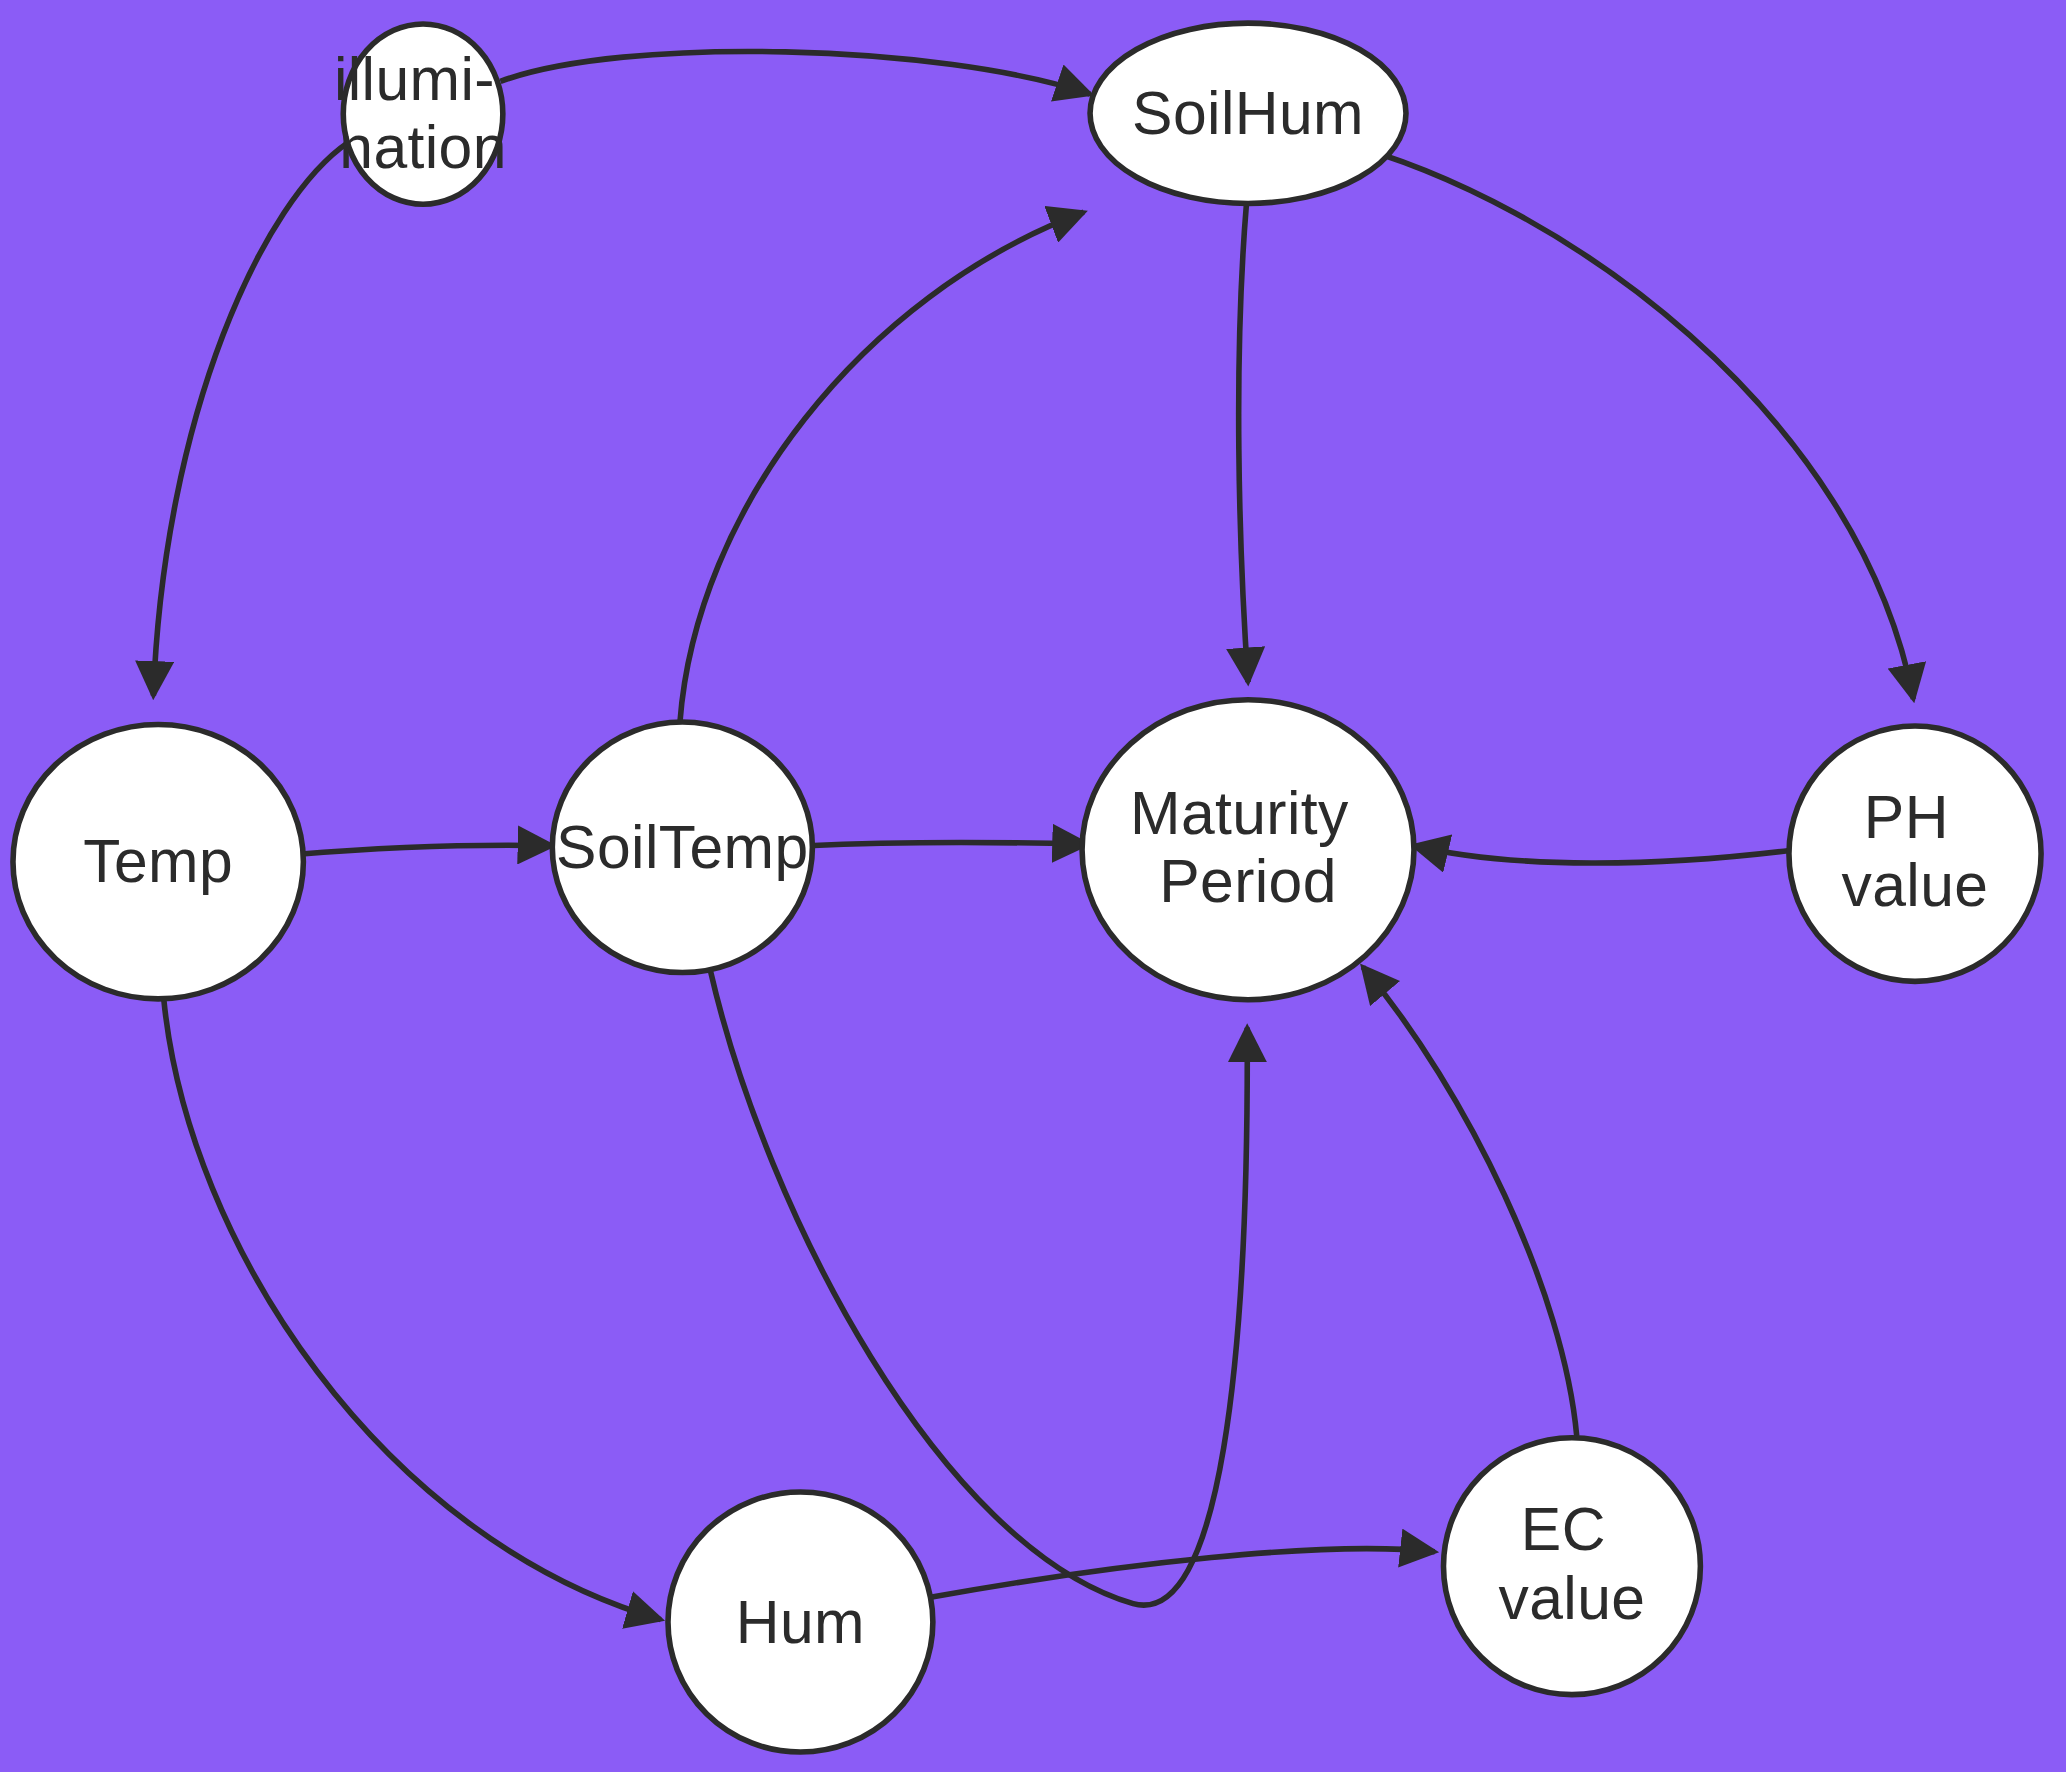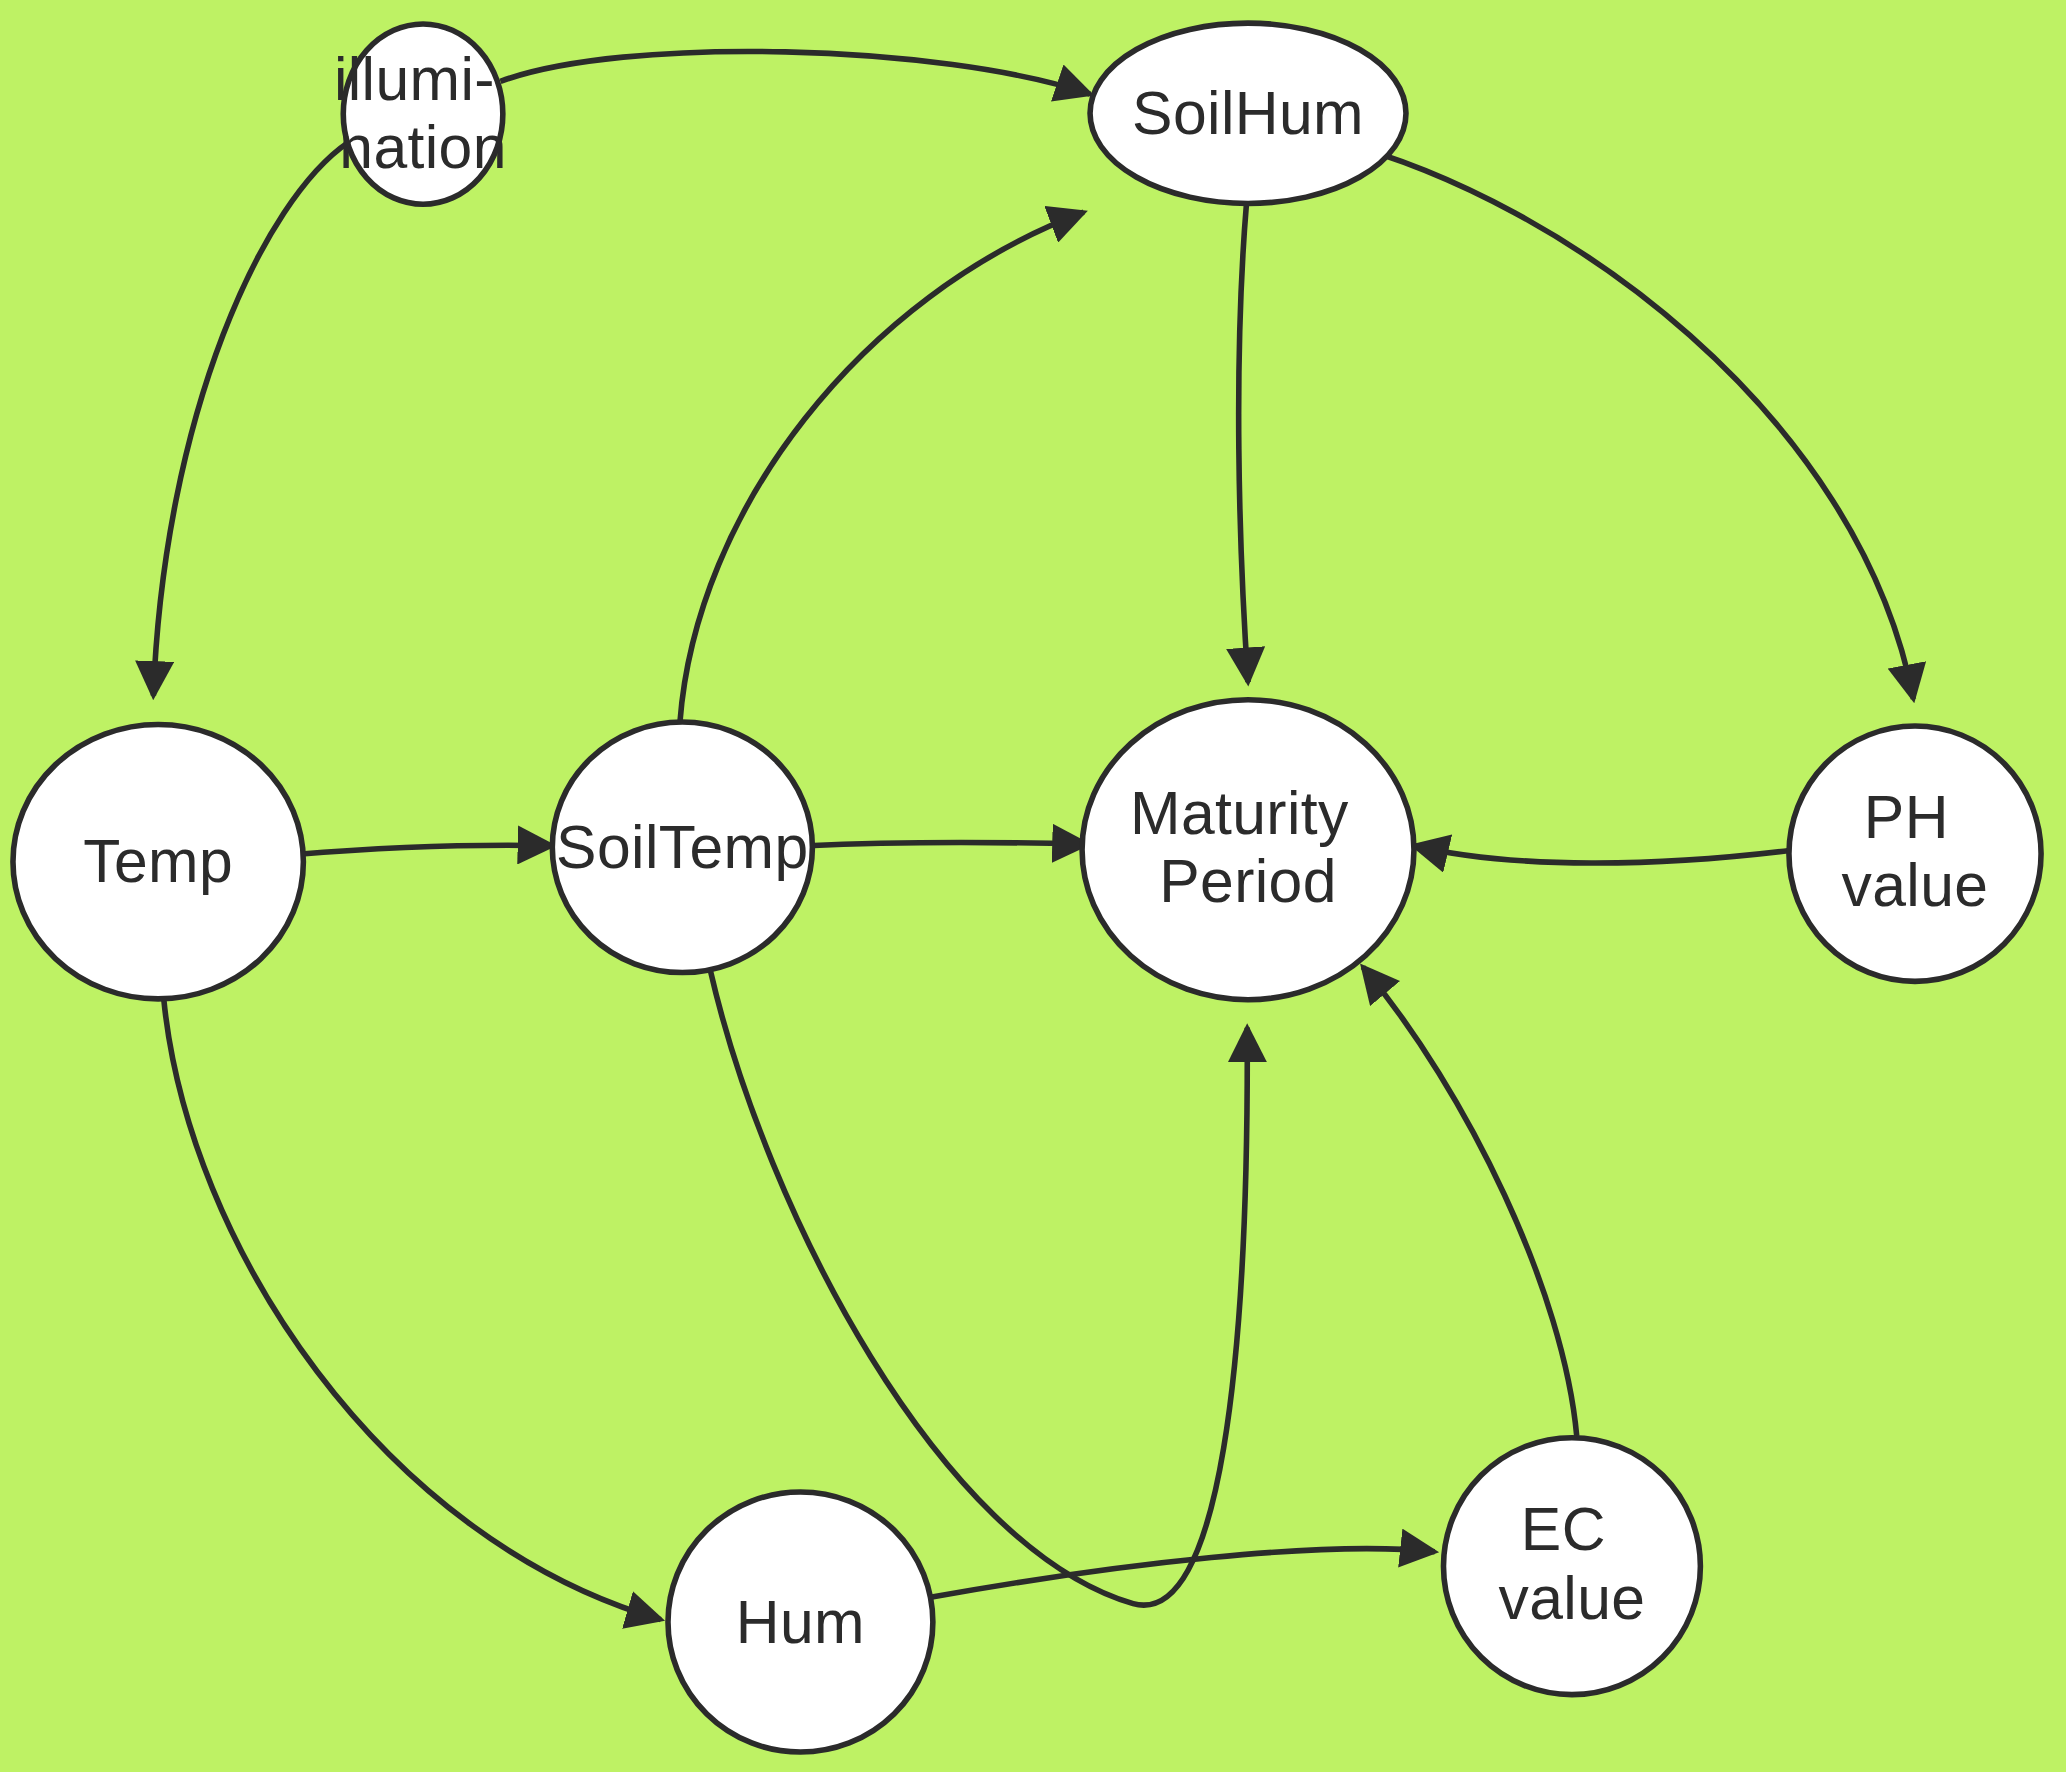--- a/index.html
+++ b/index.html
@@ -11,21 +11,21 @@
   body {
     font-family: "Liberation Sans", sans-serif;
     width: 2066px;
     height: 1772px;
     overflow: hidden;
   }
   #graph-canvas {
     position: relative;
     width: 2066px;
     height: 1772px;
-    background: #bef264;
+    background: #8b5cf6;
   }
   svg.graph-svg {
     position: absolute;
     top: 0;
     left: 0;
     width: 2066px;
     height: 1772px;
     display: block;
   }
   .node-circle {

